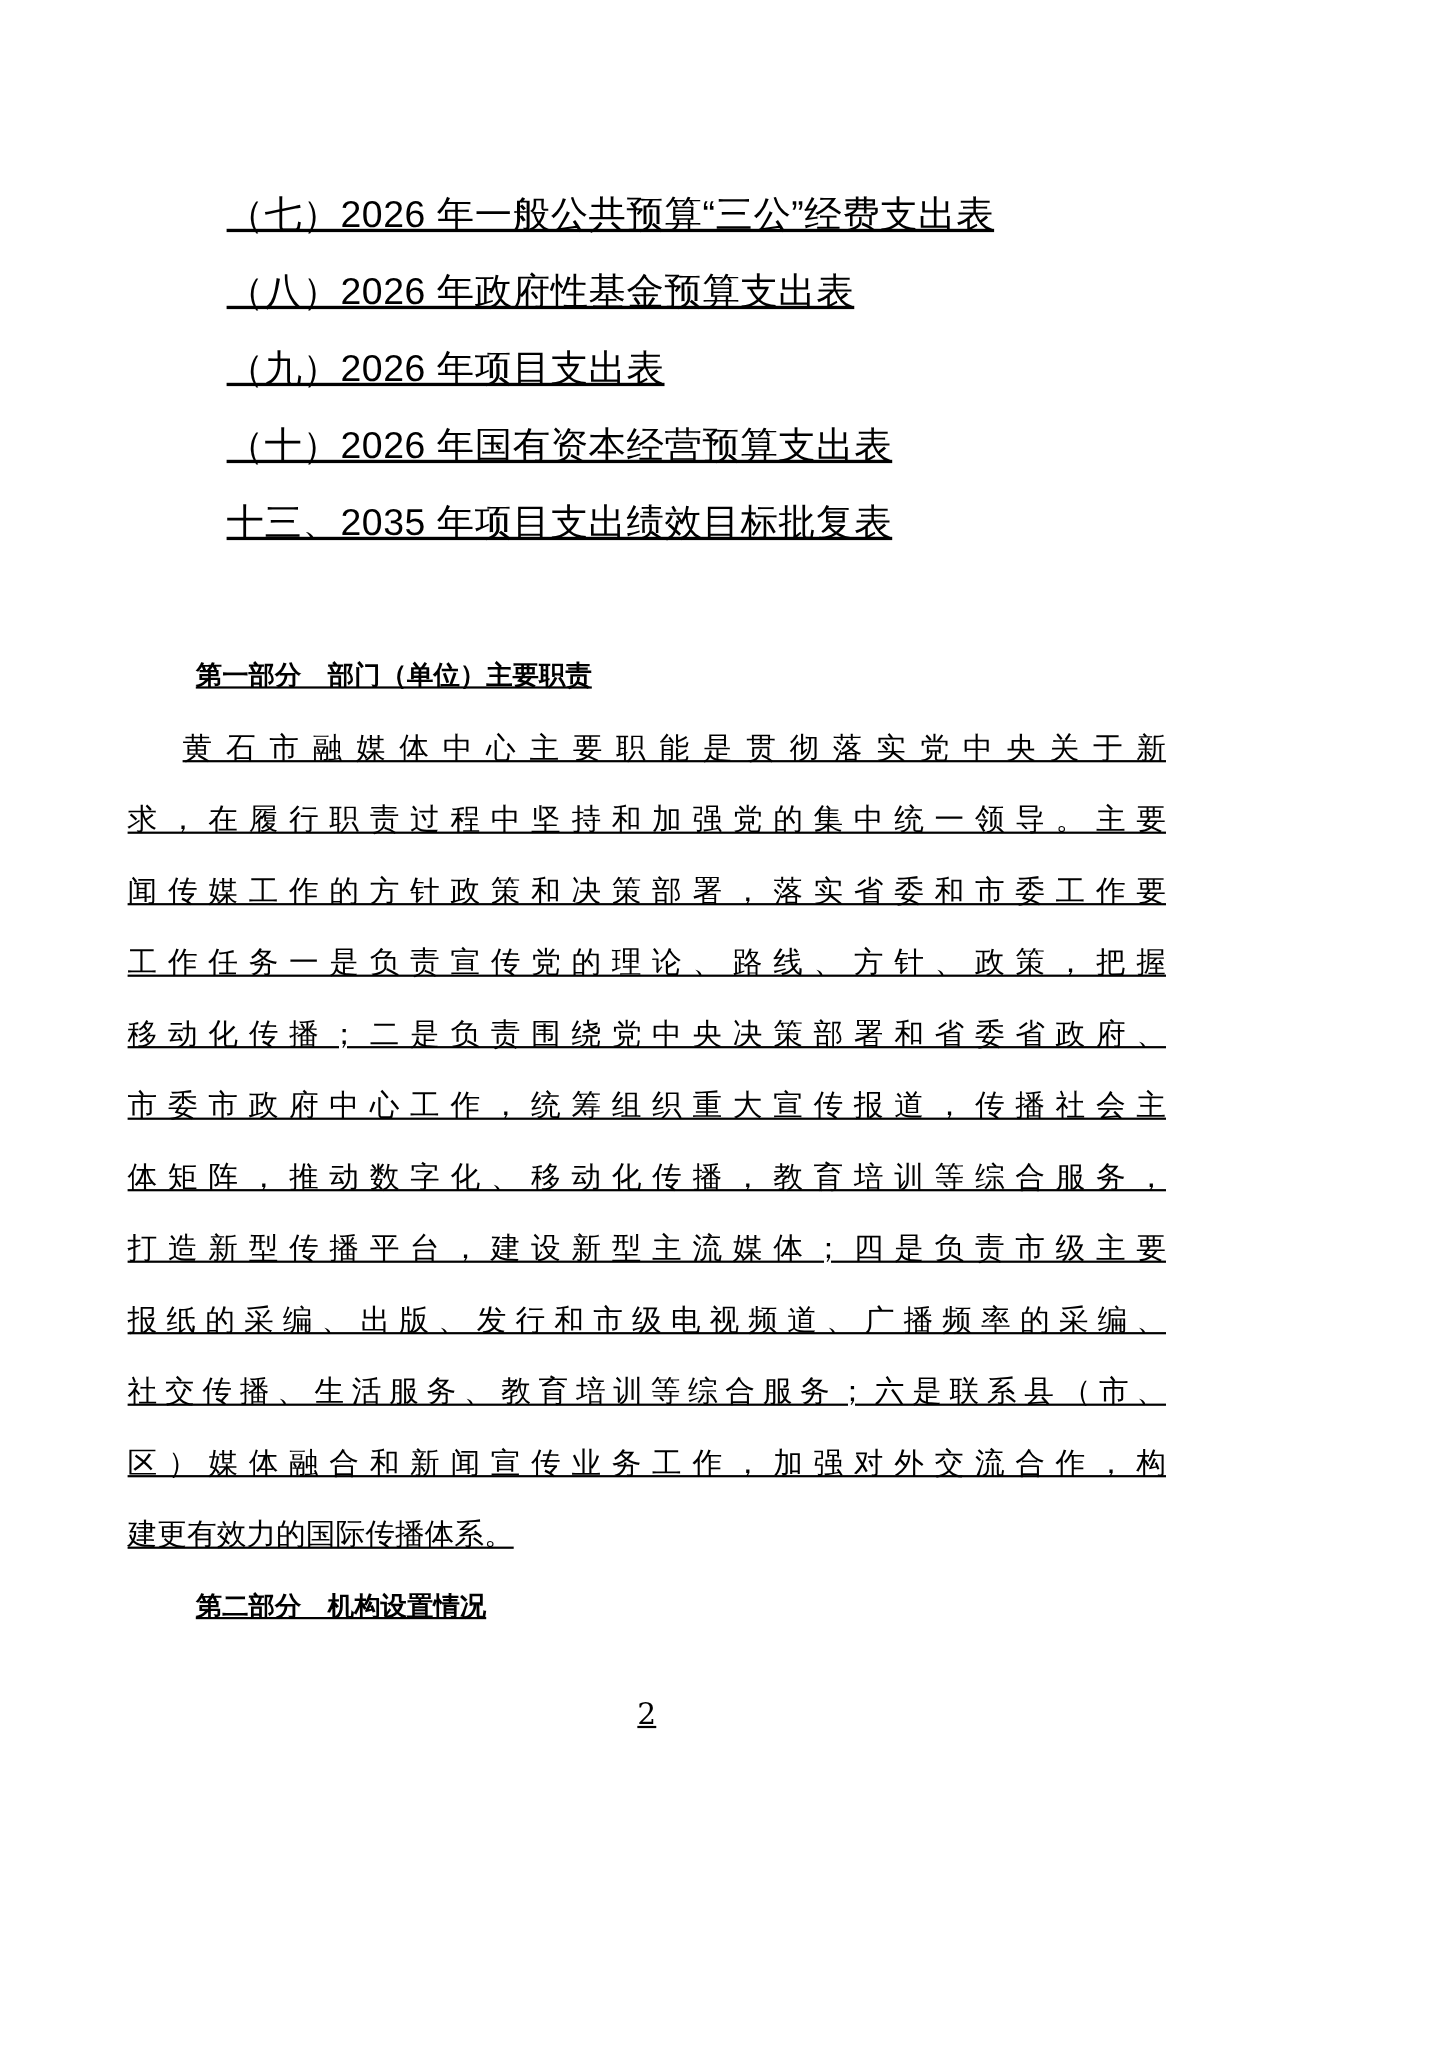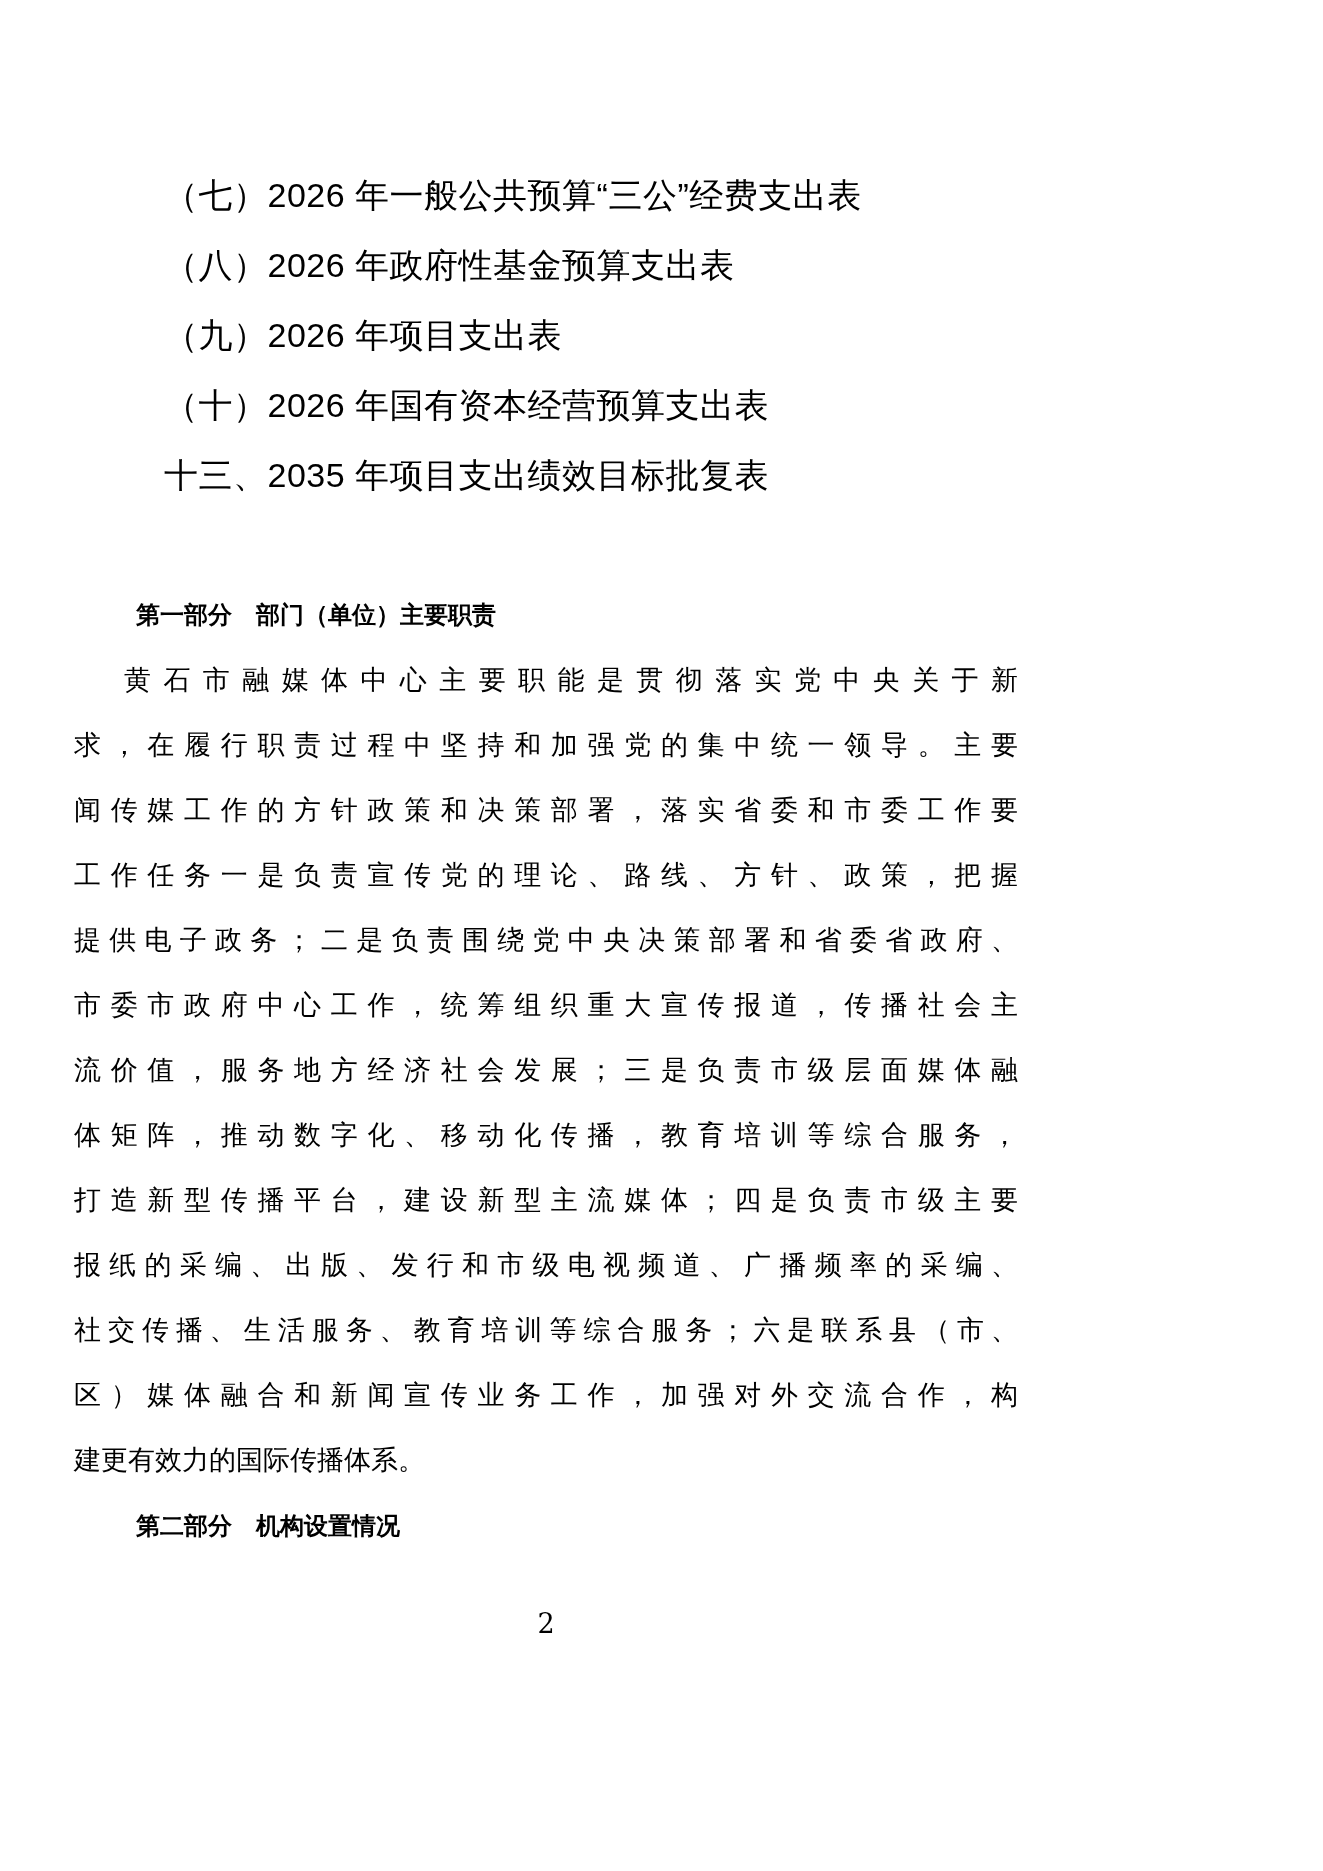--- a/index.html
+++ b/index.html
@@ -8,22 +8,23 @@
     background: #888;
   }
   .page {
     position: relative;
     width: 1323px;
     height: 1871px;
     margin: 0 auto;
     background: #ffffff;
     color: #000000;
     box-sizing: border-box;
-    padding: 160px 201px 0 74px;
+    padding: 160px 201px 0 116px;
     overflow: hidden;
+    text-decoration: underline;
   }
   .content {
     width: 944px;
   }
   
   .toc {
     font-family: "Liberation Sans", "DejaVu Sans", sans-serif;
     font-size: 34px;
     line-height: 70px;
     font-weight: 500;
@@ -90,23 +91,22 @@
       <div class="toc-item">十三、2035 年项目支出绩效目标批复表</div>
     </div>
 
     <div class="section-heading first">第一部分　部门（单位）主要职责</div>
 
     <div class="body-para">
       <div class="body-line first">黄石市融媒体中心主要职能是贯彻落实党中央关于新</div>
       <div class="body-line">求，在履行职责过程中坚持和加强党的集中统一领导。主要</div>
       <div class="body-line">闻传媒工作的方针政策和决策部署，落实省委和市委工作要</div>
       <div class="body-line">工作任务一是负责宣传党的理论、路线、方针、政策，把握</div>
-      <div class="body-line">提供电子政务；二是负责围绕党中央决策部署和省委省政府、</div>
+      <div class="body-line">移动化传播；二是负责围绕党中央决策部署和省委省政府、</div>
       <div class="body-line">市委市政府中心工作，统筹组织重大宣传报道，传播社会主</div>
-      <div class="body-line">流价值，服务地方经济社会发展；三是负责市级层面媒体融</div>
       <div class="body-line">体矩阵，推动数字化、移动化传播，教育培训等综合服务，</div>
       <div class="body-line">打造新型传播平台，建设新型主流媒体；四是负责市级主要</div>
       <div class="body-line">报纸的采编、出版、发行和市级电视频道、广播频率的采编、</div>
       <div class="body-line">社交传播、生活服务、教育培训等综合服务；六是联系县（市、</div>
       <div class="body-line">区）媒体融合和新闻宣传业务工作，加强对外交流合作，构</div>
       <div class="body-line last">建更有效力的国际传播体系。</div>
     </div>
 
     <div class="section-heading second">第二部分　机构设置情况</div>
 

